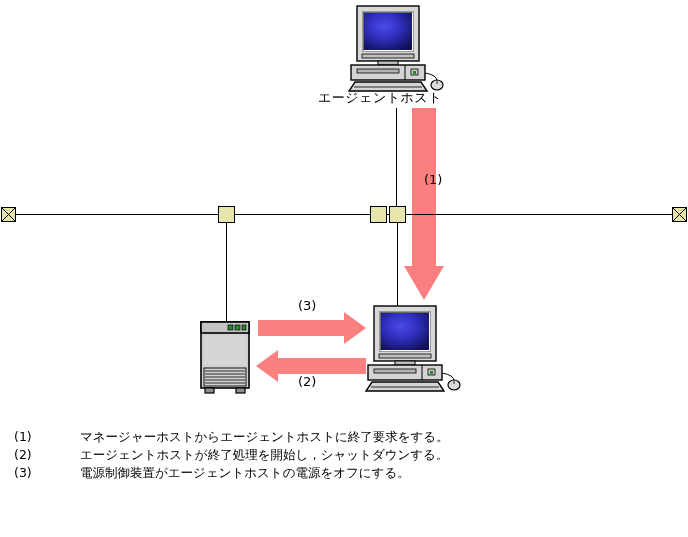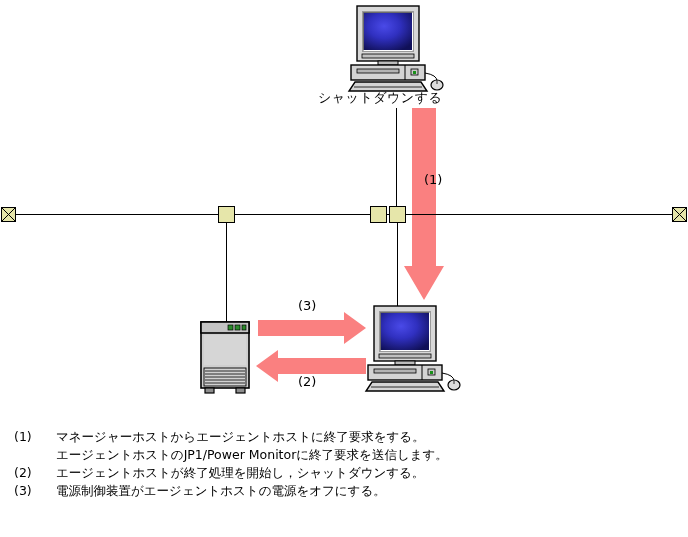--- a/index.html
+++ b/index.html
@@ -79,21 +79,21 @@
   }
   .legend-row {
     display: flex;
     align-items: flex-start;
   }
   .legend-num {
     width: 42px;
     flex: 0 0 42px;
     white-space: nowrap;
   }
-  .legend-text { flex: 1 1 auto; }
+  .legend-text { flex: 1 1 auto; margin-left: 24px; }
   .legend-text div { white-space: nowrap; }
 </style>
 </head>
 <body>
 
 <div class="stage">
 
   <div class="computer" style="left:345px; top:5px;">
     <svg width="104" height="88" viewBox="0 0 104 88">
       <defs>
@@ -128,21 +128,21 @@
       <path d="M10 77 L76 77 L82 86 L4 86 Z" fill="#d4d4d4" stroke="#000" stroke-width="1.4"></path>
       <line x1="9" y1="82" x2="77" y2="82" stroke="#000" stroke-width="0.8"></line>
 
       <path d="M80 68 Q92 70 92 76" fill="none" stroke="#000" stroke-width="1"></path>
 
       <ellipse cx="92" cy="80" rx="6" ry="5" fill="#dcdcdc" stroke="#000" stroke-width="1.2"></ellipse>
       <line x1="92" y1="75.5" x2="92" y2="79" stroke="#000" stroke-width="0.8"></line>
     </svg>
   </div>
 
-  <span class="host-label" style="left:318px; top:90px;">シャットダウンする</span>
+  <span class="host-label" style="left:318px; top:90px;">エージェントホスト</span>
 
   <div class="drop-line" style="left:396px; top:108px; height:106px;"></div>
 
   <div class="arrow" style="left:404px; top:108px;">
     <svg width="40" height="200" viewBox="0 0 40 200">
       <path d="M8 0 L32 0 L32 158 L40 158 L20 192 L0 158 L8 158 Z" fill="#fa8080"></path>
     </svg>
   </div>
   <span class="step-label" style="left:424px; top:172px;">(1)</span>
 
@@ -239,21 +239,20 @@
     </svg>
   </div>
 
 
   <div class="legend">
 
     <div class="legend-row">
       <span class="legend-num">(1)</span>
       <div class="legend-text">
         <div>マネージャーホストからエージェントホストに終了要求をする。</div>
-        <div>エージェントホストのJP1/Power Monitorに終了要求を送信します。</div>
       </div>
     </div>
 
     <div class="legend-row">
       <span class="legend-num">(2)</span>
       <div class="legend-text">
         <div>エージェントホストが終了処理を開始し，シャットダウンする。</div>
       </div>
     </div>
 

